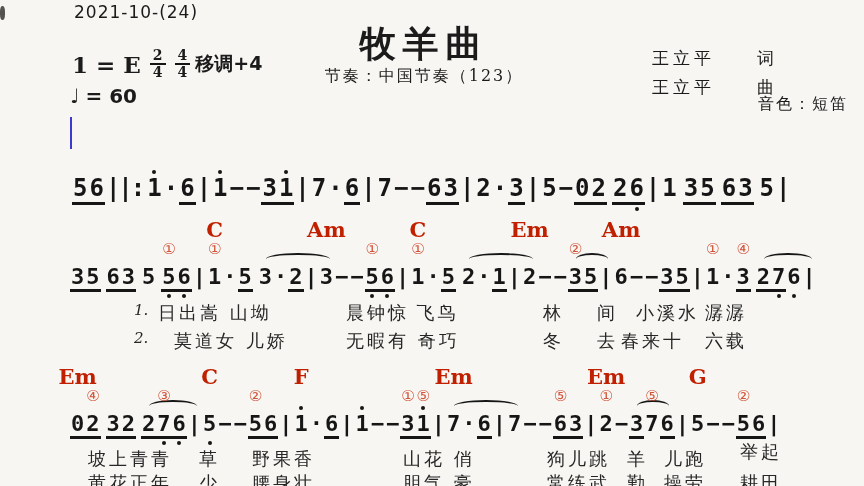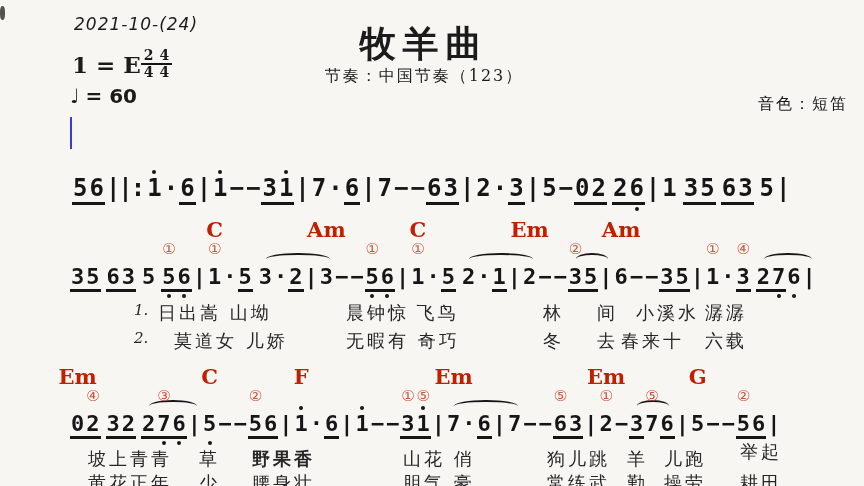--- a/index.html
+++ b/index.html
@@ -4,22 +4,22 @@
 <style>
   html,body{margin:0;padding:0}
   body{
     position:relative;width:864px;height:486px;overflow:hidden;
     background:#f7f6f3;color:#1b1b1b;
     font-family:"DejaVu Sans",sans-serif;
   }
   .abs{position:absolute}
 
   
-  #date{left:74px;top:14px;font-style:italic;font-size:17px;letter-spacing:1px;font-weight:500}
-  #keyrow{left:72px;top:48px;display:flex;align-items:center;gap:0}
+  #date{left:74px;top:2px;font-size:17px;letter-spacing:1px;font-weight:500}
+  #keyrow{left:72px;top:48px;display:flex;align-items:center;gap:9px}
   .keytext{font-family:"DejaVu Serif","Liberation Serif",serif;font-weight:bold;font-size:23px}
   .frac{display:inline-flex;flex-direction:column;align-items:center;
         font-family:"DejaVu Serif","Liberation Serif",serif;font-weight:bold;font-size:14px;line-height:1.1}
   .frac .num{border-bottom:2px solid #151515;padding:0 3px}
   .frac .den{padding:0 3px}
   #transpose{font-weight:bold;font-size:19px;margin-left:-4px}
   #tempo{left:70px;top:84px;font-weight:bold;font-size:20px;display:flex;gap:6px;align-items:center}
   #cursor{left:70px;top:117px;width:2px;height:32px}
   #title{left:0;right:16px;top:20px;text-align:center;font-size:36px;font-weight:bold;letter-spacing:7px}
   #rhythm{left:0;right:16px;top:66px;text-align:center;font-size:16px;letter-spacing:2px;
@@ -66,34 +66,37 @@
 <div id="keyrow" class="abs">
   <span class="keytext">1 = E</span>
   <span class="frac">
     <span class="num">2</span>
     <span class="den">4</span>
   </span>
   <span class="frac">
     <span class="num">4</span>
     <span class="den">4</span>
   </span>
+  <span id="transpose">移调+4</span>
 </div>
 
 <div id="tempo" class="abs">
   <span>♩</span>
   <span>= 60</span>
 </div>
 
 <div id="cursor" class="abs" style="background: rgb(59, 59, 208);"></div>
 
 <div id="title" class="abs">牧羊曲</div>
 <div id="rhythm" class="abs">节奏：中国节奏（123）</div>
 <div id="timbre" class="abs">音色：短笛</div>
 
 <div id="credits" class="abs">
+  <div>王立平　　词</div>
+  <div>王立平　　曲</div>
 </div>
 
 <div id="score">
     <div class="mline" style="top: 176px; left: 72px; font-size: 24px;">
       <span class="tok u"><span>5</span></span>
       <span class="tok u"><span>6</span></span>
       <span class="tok rep"><span>||:</span></span>
       <span class="tok da"><span>1</span><span class="dotup"></span></span>
       <span class="tok dot"><span>·</span></span>
       <span class="tok u"><span>6</span></span>
@@ -253,21 +256,21 @@
     <span class="lyr" style="left: 705px; top: 301px;">潺潺</span>
     <span class="lyr it" style="left: 134px; top: 329px;">2.</span>
     <span class="lyr" style="left: 158px; top: 329px; margin-left: 16px;">莫道女 儿娇</span>
     <span class="lyr" style="left: 346px; top: 329px;">无暇有 奇巧</span>
     <span class="lyr" style="left: 543px; top: 329px;">冬</span>
     <span class="lyr" style="left: 597px; top: 329px;">去</span>
     <span class="lyr" style="left: 621px; top: 329px;">春来十</span>
     <span class="lyr" style="left: 705px; top: 329px; text-align: center;">六载</span>
     <span class="lyr" style="left: 88px; top: 447px;">坡上青青</span>
     <span class="lyr" style="left: 199px; top: 447px;">草</span>
-    <span class="lyr" style="left: 252px; top: 447px; font-weight: bold;">野果香</span>
+    <span class="lyr" style="left: 252px; top: 447px;">野果香</span>
     <span class="lyr" style="left: 403px; top: 447px; text-align: center;">山花 俏</span>
     <span class="lyr" style="left: 547px; top: 447px;">狗儿跳</span>
     <span class="lyr" style="left: 627px; top: 447px;">羊</span>
     <span class="lyr" style="left: 664px; top: 447px;">儿跑</span>
     <span class="lyr" style="left: 740px; top: 440px;">举起</span>
     <span class="lyr" style="left: 88px; top: 471px;">黄花正年</span>
     <span class="lyr" style="left: 199px; top: 471px;">少</span>
     <span class="lyr" style="left: 252px; top: 471px;">腰身壮</span>
     <span class="lyr" style="left: 403px; top: 471px;">胆气 豪</span>
     <span class="lyr" style="left: 547px; top: 471px;">常练武</span>

